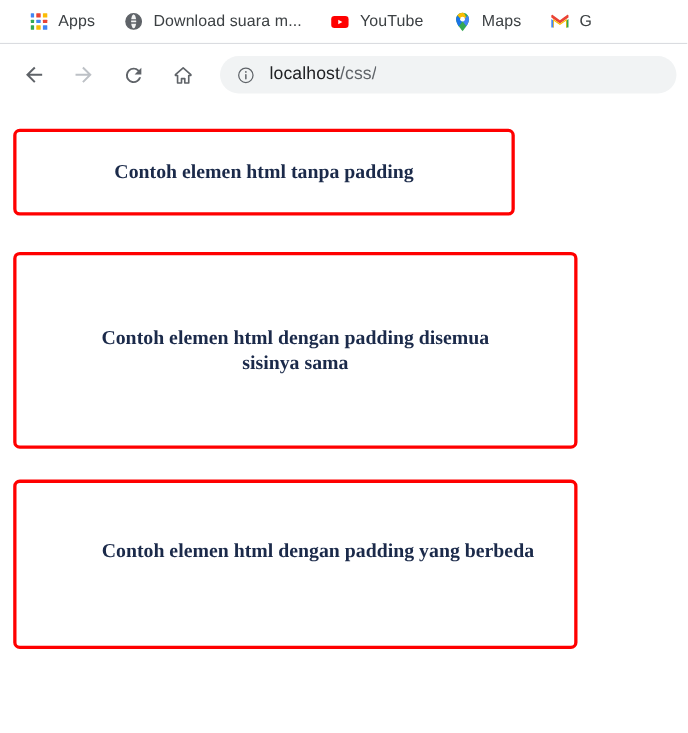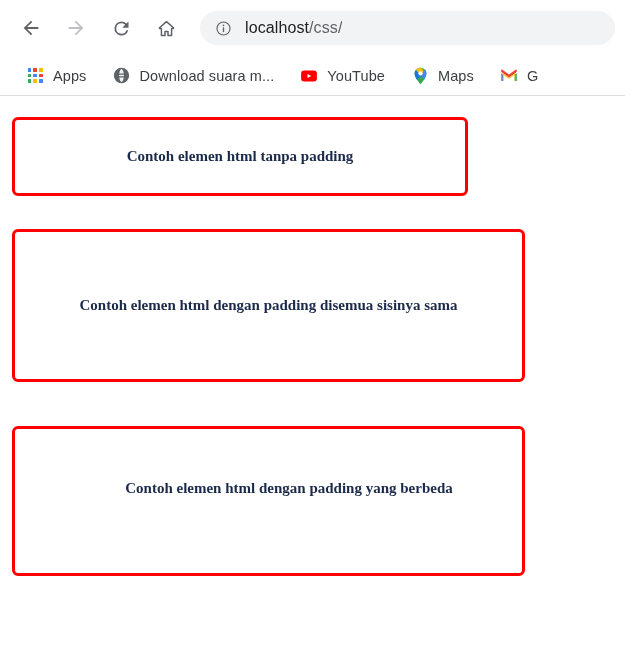--- a/index.html
+++ b/index.html
@@ -118,88 +118,50 @@
   }
 
   .demo-box {
     border: 3px solid #ff0000;
     border-radius: 6px;
     background: #ffffff;
     margin-left: 12px;
     color: #1b2a4a;
     font-family: "Liberation Serif", serif;
     font-weight: bold;
-    font-size: 15px;
+    font-size: 18px;
     line-height: 1.24;
     text-align: center;
   }
 
   #box-no-padding {
     width: 456px;
     height: 79px;
     padding: 0;
     display: flex;
     align-items: center;
     justify-content: center;
     margin-bottom: 33px;
   }
 
   #box-equal-padding {
     width: 513px;
     padding: 64px 52px;
-    margin-bottom: 44px;
+    margin-bottom: 28px;
   }
 
   #box-different-padding {
     width: 513px;
     padding: 50px 24px 76px 65px;
   }
 </style>
 </head>
 <body>
 
 <div id="browser-chrome">
-
-  <div id="toolbar">
-
-    <div class="nav-btn">
-      <svg width="22" height="22" viewBox="0 0 24 24">
-        <path d="M20 11H7.8l5.6-5.6L12 4l-8 8 8 8 1.4-1.4L7.8 13H20z" fill="#5f6368"></path>
-      </svg>
-    </div>
-
-    <div class="nav-btn">
-      <svg width="22" height="22" viewBox="0 0 24 24">
-        <path d="M4 11h12.2l-5.6-5.6L12 4l8 8-8 8-1.4-1.4 5.6-5.6H4z" fill="#bdc1c6"></path>
-      </svg>
-    </div>
-
-    <div class="nav-btn">
-      <svg width="21" height="21" viewBox="0 0 24 24">
-        <path d="M17.65 6.35A7.96 7.96 0 0 0 12 4a8 8 0 1 0 7.73 10h-2.08A6 6 0 1 1 12 6c1.66 0 3.14.69 4.22 1.78L13 11h7V4z" fill="#5f6368"></path>
-      </svg>
-    </div>
-
-    <div class="nav-btn">
-      <svg width="21" height="21" viewBox="0 0 24 24">
-        <path d="M12 4.2 4 11.2v0.9h2.2V20h4.1v-4.6h3.4V20h4.1v-7.9H20v-0.9z" fill="none" stroke="#5f6368" stroke-width="1.7" stroke-linejoin="round"></path>
-      </svg>
-    </div>
-
-    <div id="omnibox">
-      <span class="info-icon">
-        <svg width="17" height="17" viewBox="0 0 24 24">
-          <circle cx="12" cy="12" r="9.2" fill="none" stroke="#5f6368" stroke-width="1.6"></circle>
-          <circle cx="12" cy="7.6" r="1.15" fill="#5f6368"></circle>
-          <rect x="11.05" y="10.2" width="1.9" height="7" rx="0.9" fill="#5f6368"></rect>
-        </svg>
-      </span>
-      <span id="url-text"><span class="host">localhost</span><span class="path">/css/</span></span>
-    </div>
-  </div>
 
   <div id="bookmarks-bar">
 
     <div class="bookmark">
       <span class="bm-icon">
         <span class="apps-grid">
           <i style="background:#4285f4"></i>
             <i style="background:#ea4335"></i>
             <i style="background:#fbbc05"></i>
           <i style="background:#34a853"></i>
@@ -254,20 +216,58 @@
           <path d="M1.6 16.4V4.2L12 11.4 22.4 4.2v12.2h-2.9V8.1L12 13.3 4.5 8.1v8.3z" fill="#ffffff"></path>
           <path d="M1.6 16.4h2.9V8.1L1.6 6.1z" fill="#4285f4"></path>
           <path d="M19.5 16.4h2.9V6.1l-2.9 2z" fill="#34a853"></path>
           <path d="M1.6 4.3 12 11.6 22.4 4.3V2.1c0-.9-1-1.4-1.7-.9L12 7.6 3.3 1.2c-.7-.5-1.7 0-1.7.9z" fill="#ea4335"></path>
           <path d="M4.5 8.1 12 13.3l7.5-5.2v8.3h.9V6.1L12 11.6 3.6 6.1v10.3h.9z" fill="#fbbc04"></path>
         </svg>
       </span>
       <span class="bm-label">G</span>
     </div>
   </div>
+
+  <div id="toolbar">
+
+    <div class="nav-btn">
+      <svg width="22" height="22" viewBox="0 0 24 24">
+        <path d="M20 11H7.8l5.6-5.6L12 4l-8 8 8 8 1.4-1.4L7.8 13H20z" fill="#5f6368"></path>
+      </svg>
+    </div>
+
+    <div class="nav-btn">
+      <svg width="22" height="22" viewBox="0 0 24 24">
+        <path d="M4 11h12.2l-5.6-5.6L12 4l8 8-8 8-1.4-1.4 5.6-5.6H4z" fill="#bdc1c6"></path>
+      </svg>
+    </div>
+
+    <div class="nav-btn">
+      <svg width="21" height="21" viewBox="0 0 24 24">
+        <path d="M17.65 6.35A7.96 7.96 0 0 0 12 4a8 8 0 1 0 7.73 10h-2.08A6 6 0 1 1 12 6c1.66 0 3.14.69 4.22 1.78L13 11h7V4z" fill="#5f6368"></path>
+      </svg>
+    </div>
+
+    <div class="nav-btn">
+      <svg width="21" height="21" viewBox="0 0 24 24">
+        <path d="M12 4.2 4 11.2v0.9h2.2V20h4.1v-4.6h3.4V20h4.1v-7.9H20v-0.9z" fill="none" stroke="#5f6368" stroke-width="1.7" stroke-linejoin="round"></path>
+      </svg>
+    </div>
+
+    <div id="omnibox">
+      <span class="info-icon">
+        <svg width="17" height="17" viewBox="0 0 24 24">
+          <circle cx="12" cy="12" r="9.2" fill="none" stroke="#5f6368" stroke-width="1.6"></circle>
+          <circle cx="12" cy="7.6" r="1.15" fill="#5f6368"></circle>
+          <rect x="11.05" y="10.2" width="1.9" height="7" rx="0.9" fill="#5f6368"></rect>
+        </svg>
+      </span>
+      <span id="url-text"><span class="host">localhost</span><span class="path">/css/</span></span>
+    </div>
+  </div>
 </div>
 
 <div id="page-content">
 
   <div id="box-no-padding" class="demo-box">
     <span>Contoh elemen html tanpa padding</span>
   </div>
 
   <div id="box-equal-padding" class="demo-box">
     <span>Contoh elemen html dengan padding disemua sisinya sama</span>

